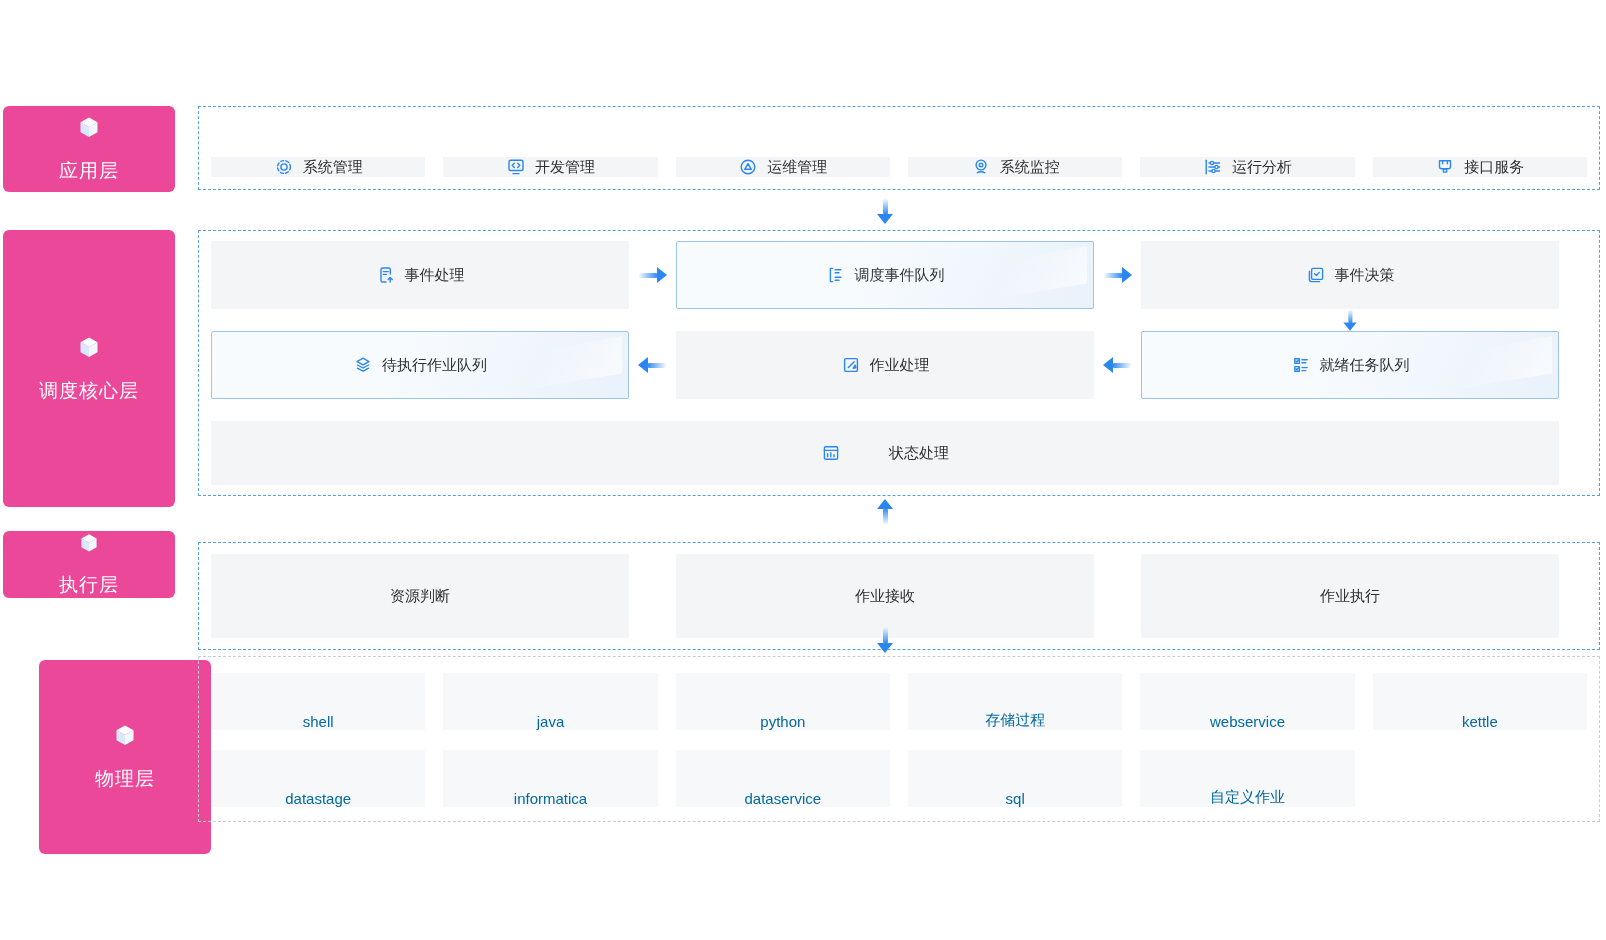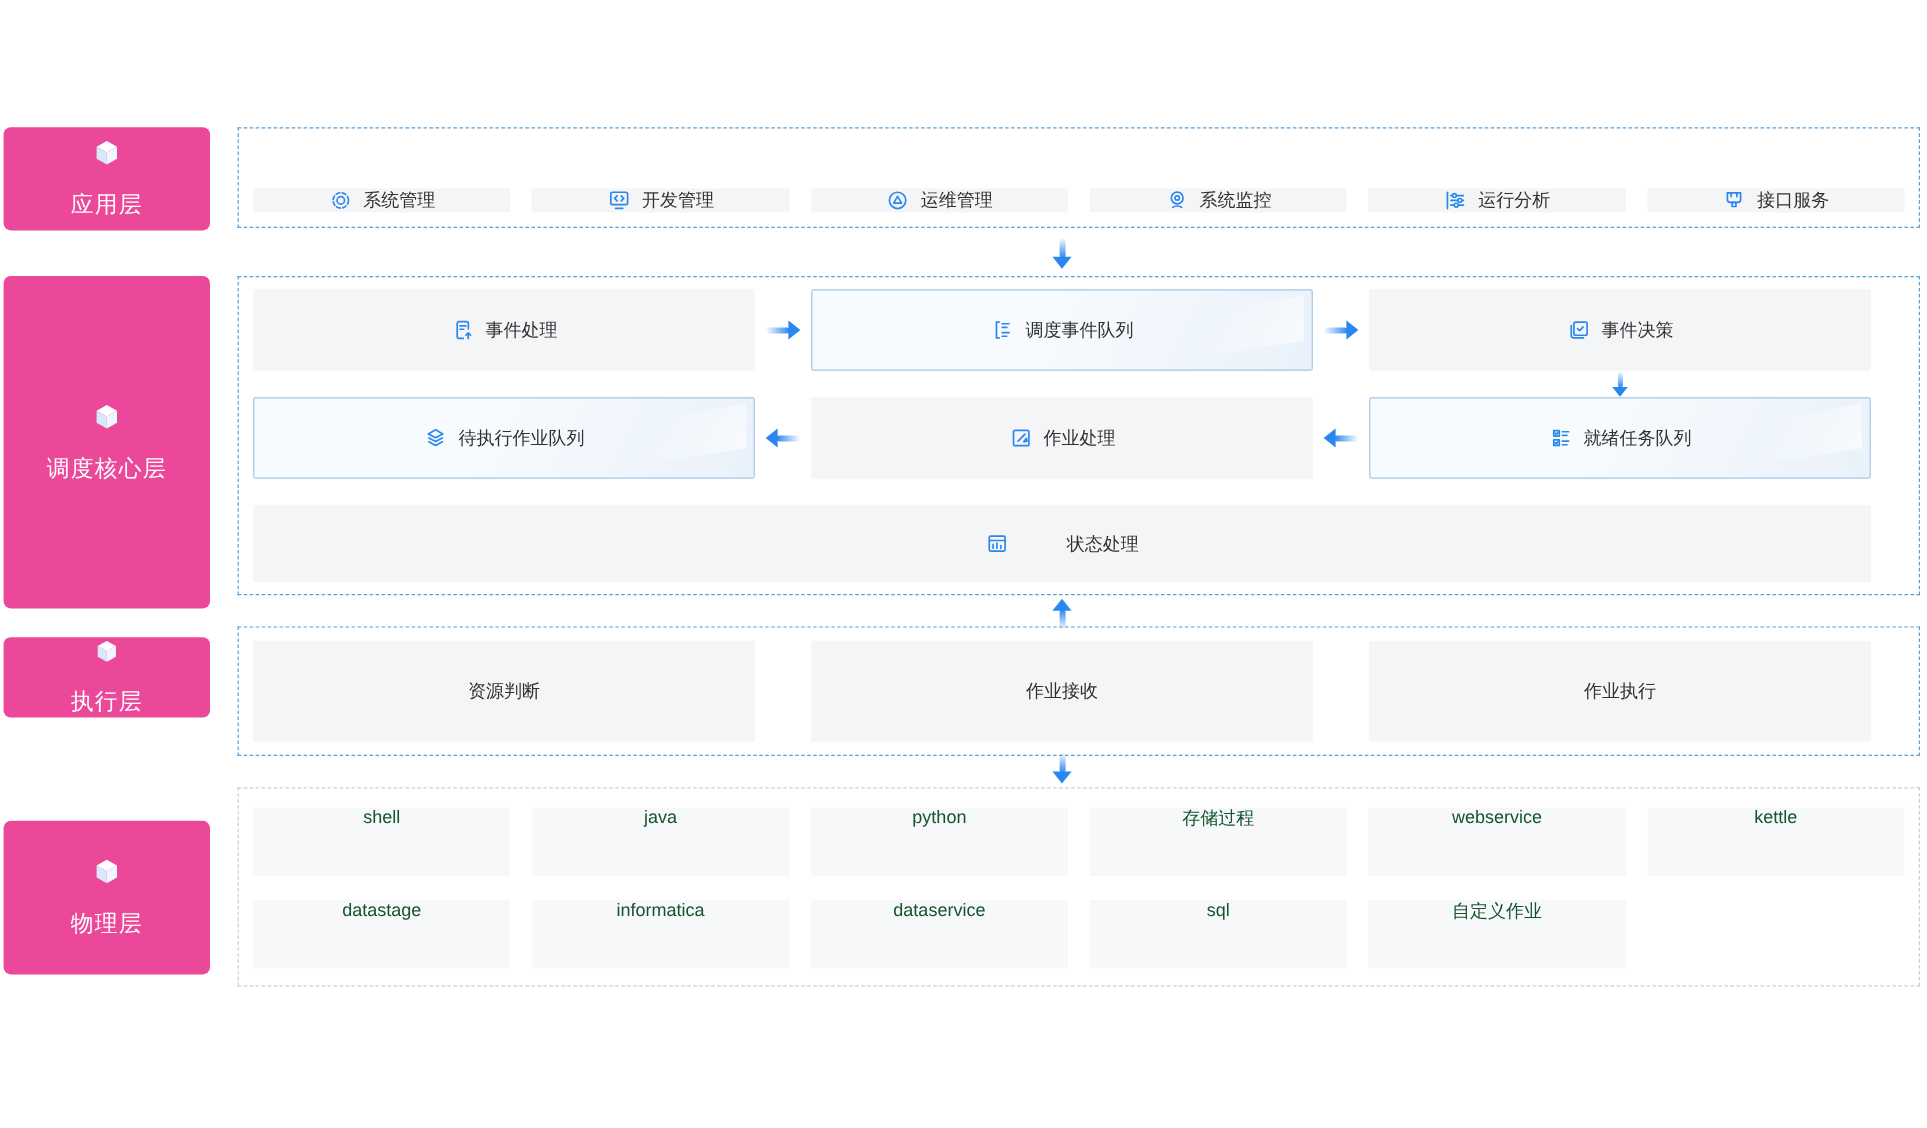--- a/index.html
+++ b/index.html
@@ -11,50 +11,50 @@
 
   
   .layer-badge {
     position:absolute; left:3px; width:172px; background:#ec4899; border-radius:6px;
     color:#fff; display:flex; flex-direction:column; align-items:center; justify-content:center; gap:16px;
   }
   .layer-badge .badge-label { font-size:19px; letter-spacing:1px; font-weight:500; }
   .badge-app  { top:106px; height:86px; }
   .badge-core { top:230px; height:277px; }
   .badge-exec { top:531px; height:67px; }
-  .badge-phys { top:684px; height:128px; }
+  .badge-phys { top:660px; height:194px;margin-left:36px; }
   .cube { width:28px; height:28px; }
 
   
   .band { position:absolute; left:198px; width:1402px; border:1.5px dashed #58a0d6; }
   .band-app  { top:106px; height:84px; display:flex; gap:18px; padding:12px;align-items:flex-end; }
   .band-core { top:230px; height:266px; }
-  .band-exec { top:522px; height:108px; }
+  .band-exec { top:542px; height:108px; }
   .band-phys { top:656px; height:166px; border-color:#c9cdd2;
                display:grid; grid-template-columns:repeat(6,1fr); gap:20px 18px; padding:16px 12px 14px; }
 
   
   .box {
     background:#f4f5f7; display:flex; align-items:center; justify-content:center; gap:9px;
     font-size:15px; color:#303133; position:relative;
   }
   .band-app .box { flex:1; }
   .box .ic { width:20px; height:20px; flex:0 0 auto; }
   .box.highlight {
     border:1px solid #9fc3e6; border-radius:2px;
     background:linear-gradient(115deg,#f7fbfe 45%,#e9f1fa);
     overflow:hidden;
   }
   .box.highlight::after {
     content:""; position:absolute; right:6px; top:4px; width:110px; height:52px;
     background:linear-gradient(300deg,rgba(255,255,255,.95),rgba(255,255,255,0) 70%);
     clip-path:polygon(100% 0,100% 72%,18% 100%,0 38%); opacity:.8; pointer-events:none;
   }
-  .phys-box { background:#f7f8fa; display:flex; align-items:flex-start; justify-content:center;
-              font-size:15px; color:#14532d; }
+  .phys-box { background:#f7f8fa; display:flex; align-items:flex-end; justify-content:center;
+              font-size:15px; color:#0369a1; }
 
   
   .core-grid {
     position:absolute; inset:0; padding:10px 40px 10px 12px; display:grid;
     grid-template-columns:1fr 47px 1fr 47px 1fr;
     grid-template-rows:68px 22px 68px 22px 1fr;
   }
   .exec-grid {
     position:absolute; inset:0; padding:11px 40px 11px 12px; display:grid;
     grid-template-columns:1fr 47px 1fr 47px 1fr;

